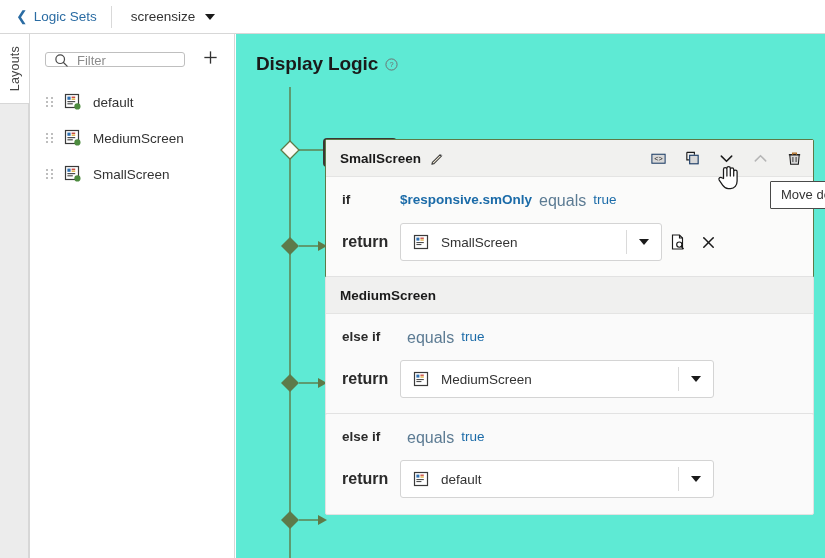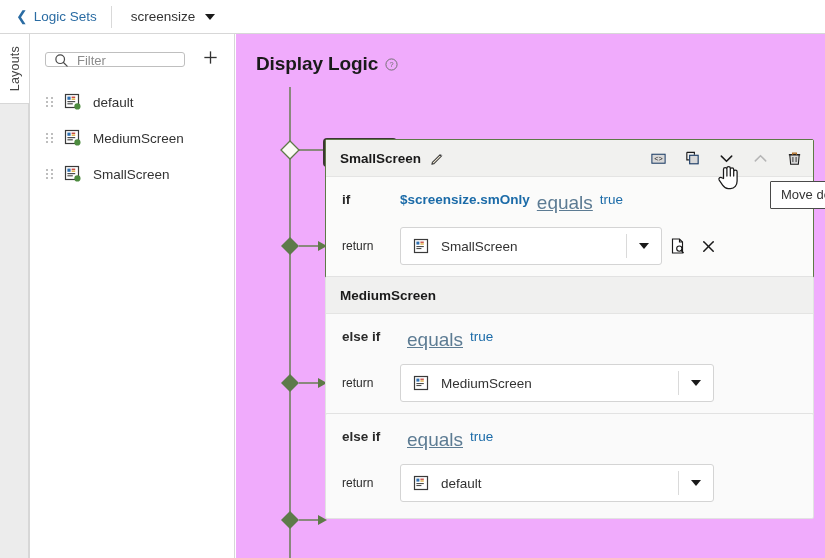--- a/index.html
+++ b/index.html
@@ -172,21 +172,21 @@
     font-size: 13.5px;
     color: #333333;
     white-space: nowrap;
   }
 
   
   .main {
     position: absolute;
     left: 236px; top: 34px;
     width: 589px; height: 524px;
-    background: #f0abfc;
+    background: #5eead4;
     overflow: hidden;
   }
   .page-title-row {
     display: flex;
     align-items: center;
     gap: 7px;
     padding: 19px 0 0 20px;
   }
   .page-title {
     font-size: 19px;
@@ -284,39 +284,38 @@
     color: #2a2a2a;
     width: 58px;
     flex: 0 0 58px;
   }
   .expr-attr {
     font-size: 13.5px;
     font-weight: bold;
     color: #1b6ba8;
   }
   .expr-op {
-    font-size: 19px;
+    font-size: 16px;
     color: #5c7b93;
     margin: 0 7px;
-    text-decoration: underline;
   }
   .expr-val {
     font-size: 13.5px;
     font-weight: normal;
     color: #1b6ba8;
   }
 
   .return-row {
     display: flex;
     align-items: center;
     padding: 13px 0 0 16px;
   }
   .return-kw {
-    font-size: 12px;
-    font-weight: normal;
+    font-size: 16px;
+    font-weight: bold;
     color: #2a2a2a;
     width: 58px;
     flex: 0 0 58px;
   }
   .select-field {
     height: 38px;
     background: #ffffff;
     border: 1px solid #d4d4d4;
     border-radius: 3px;
     display: flex;
@@ -573,21 +572,21 @@
               <line x1="7.3" y1="7.4" x2="7.3" y2="12.8" stroke="#1a1a1a" stroke-width="0.9"></line>
               <line x1="10.7" y1="7.4" x2="10.7" y2="12.8" stroke="#1a1a1a" stroke-width="0.9"></line>
             </svg>
           </button>
         </div>
       </div>
 
       <div class="rule-body">
         <div class="cond-row">
           <span class="kw">if</span>
-          <span class="expr-attr">$screensize.smOnly</span>
+          <span class="expr-attr">$responsive.smOnly</span>
           <span class="expr-op">equals</span>
           <span class="expr-val">true</span>
         </div>
 
         <div class="return-row">
           <span class="return-kw">return</span>
           <div class="select-field narrow">
             <span class="sel-icon">
               <svg width="16" height="16" viewBox="0 0 16 16">
                 <rect x="1.5" y="1.5" width="13" height="13" fill="#ffffff" stroke="#3a3a3a" stroke-width="1.2"></rect>

